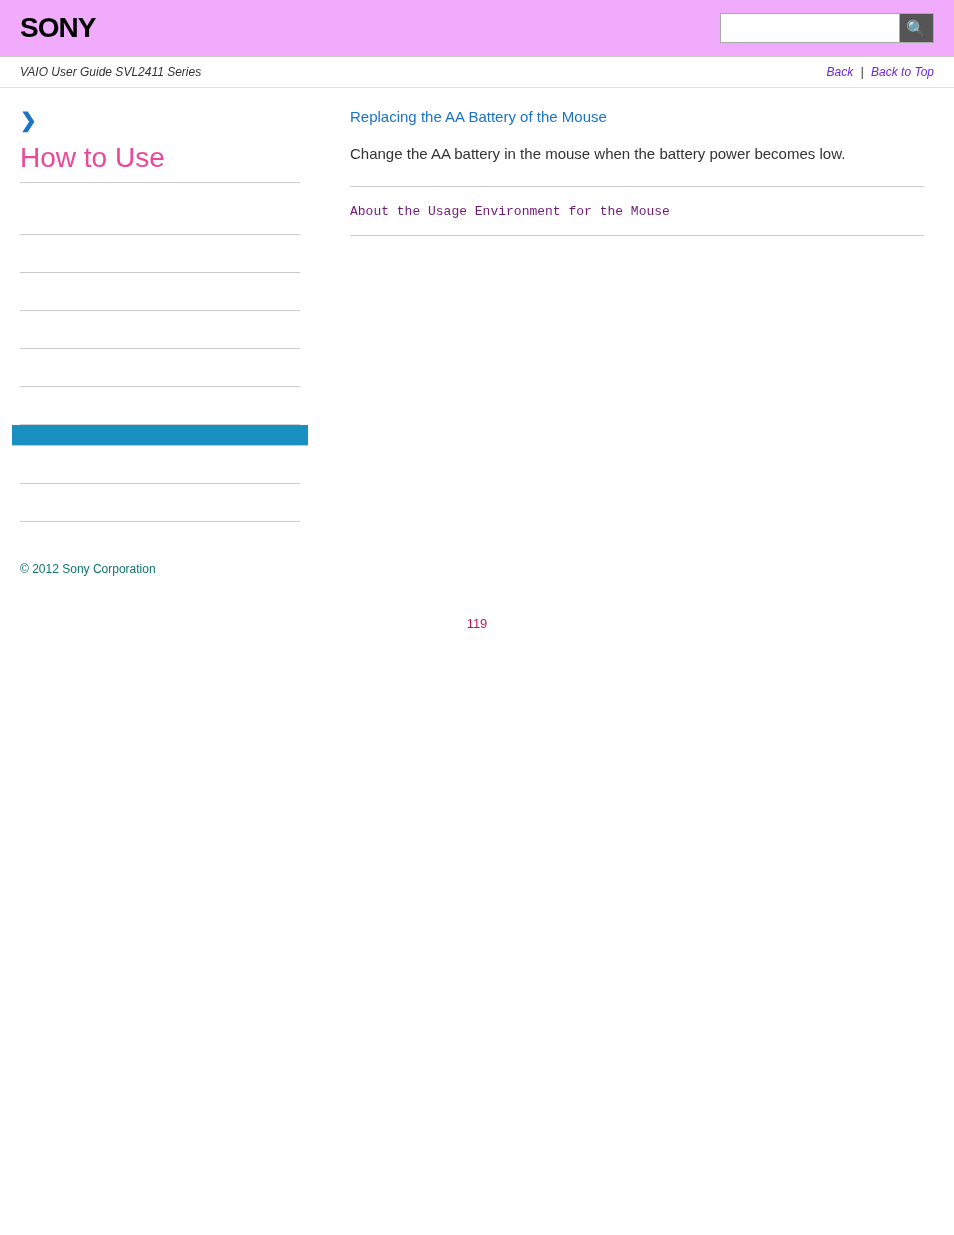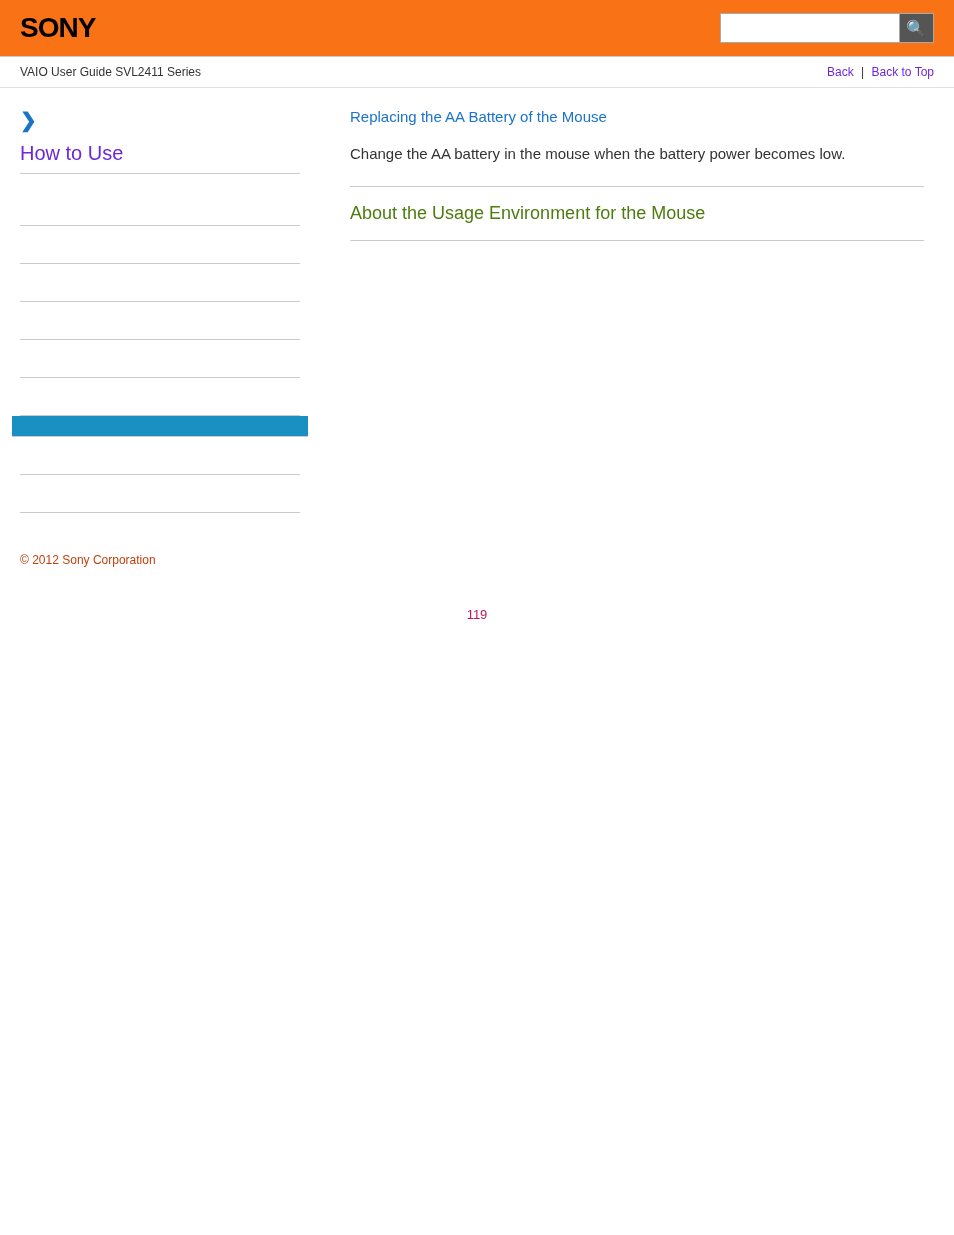--- a/index.html
+++ b/index.html
@@ -7,21 +7,21 @@
       font-family: Arial, Helvetica, sans-serif;
       font-size: 13px;
       color: #333;
       background: #fff;
       width: 954px;
       min-height: 1235px;
     }
 
     
     .header {
-      background: #f97316;
+      background: #f0abfc;
       border-bottom: 1px solid #ccc;
       padding: 12px 20px;
       display: flex;
       align-items: center;
       justify-content: space-between;
     }
     .sony-logo {
       font-size: 28px;
       font-weight: bold;
       letter-spacing: -1px;
@@ -55,20 +55,21 @@
       font-size: 16px;
     }
 
     
     .sub-header {
       padding: 8px 20px;
       display: flex;
       align-items: center;
       justify-content: space-between;
       border-bottom: 1px solid #e0e0e0;
+      font-style: italic;
     }
     .guide-title {
       font-size: 12px;
       color: #333;
     }
     .nav-links {
       font-size: 12px;
     }
     .nav-links a {
       color: #6d28d9;
@@ -93,23 +94,23 @@
       border-right: none;
     }
     .chevron-icon {
       color: #1a73c8;
       font-size: 20px;
       font-weight: bold;
       display: block;
       margin-bottom: 10px;
     }
     .sidebar-title {
-      font-size: 20px;
+      font-size: 28px;
       font-weight: normal;
-      color: #6d28d9;
+      color: #ec4899;
       margin-bottom: 14px;
       padding-bottom: 8px;
       border-bottom: 1px solid #ccc;
     }
     .sidebar-links {
       list-style: none;
     }
     .sidebar-links li {
       border-bottom: 1px solid #ccc;
       padding: 10px 0;
@@ -160,30 +161,31 @@
     }
 
     .sub-links {
       list-style: none;
       margin-bottom: 16px;
     }
     .sub-links li {
       margin-bottom: 4px;
     }
     .sub-links li a {
-      color: #4d7c0f;
-      text-decoration: none;
-      font-size: 18px;
+      color: #701a75;
+      text-decoration: none;
+      font-size: 13px;
+      font-family: Liberation Mono, monospace;
     }
 
     
     .footer {
       padding: 20px 20px;
       font-size: 12px;
-      color: #c2410c;
+      color: #0f766e;
     }
 
     .page-number {
       text-align: center;
       padding: 20px;
       font-size: 13px;
       color: #be185d;
     }
   </style>
 </head>

